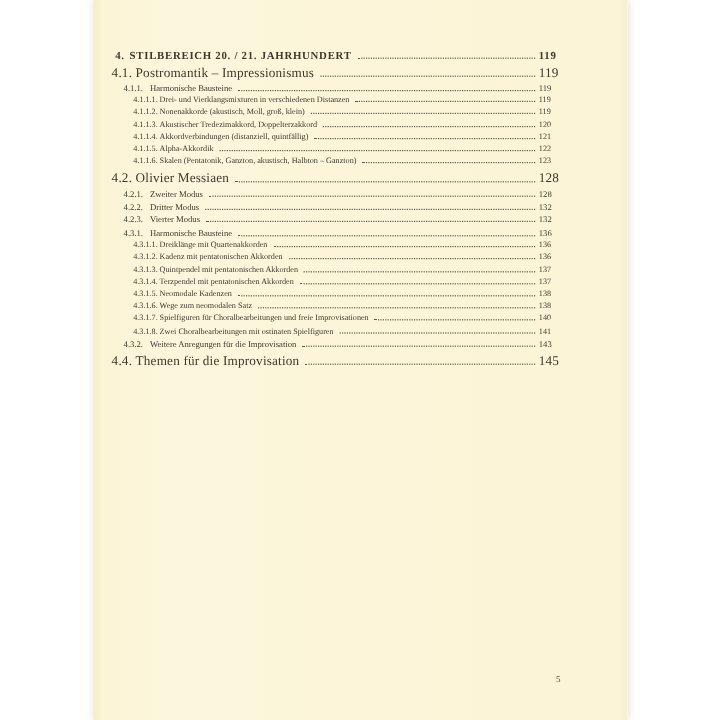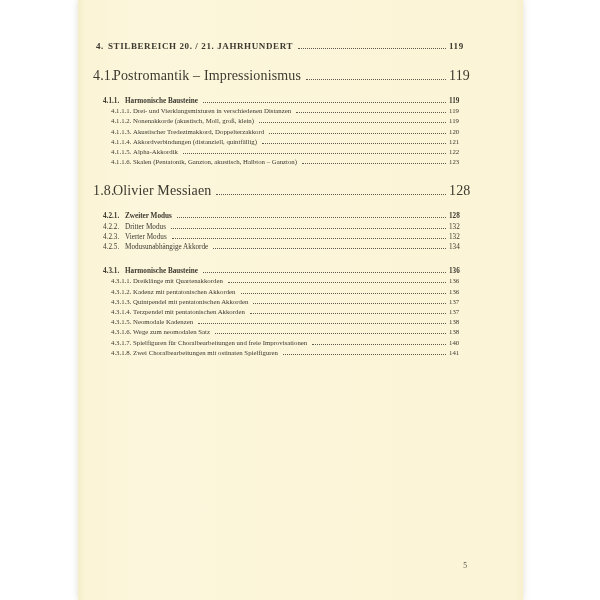--- a/index.html
+++ b/index.html
@@ -43,39 +43,39 @@
     padding-left: 18px;
     font-weight: bold;
     font-size: 9px;
     letter-spacing: 0.6px;
     line-height: 12px;
     margin-bottom: 4px;
   }
   .h .num { width: 12px; }
   .s {
     padding-left: 15px;
-    font-size: 14px;
+    font-size: 11px;
     letter-spacing: 0.15px;
     line-height: 11px;
-    margin-top: 18px;
+    margin-top: 4px;
   }
   .s .num { width: 20px; }
   .ss {
     padding-left: 25px;
     font-size: 7.2px;
     line-height: 10.2px;
   }
   .ss .num { width: 22px; }
   .sss {
     padding-left: 33px;
     font-size: 6.8px;
     line-height: 10.2px;
   }
   .sss .num { width: 22px; }
-  .gap-s { margin-top: 14px; font-weight: bold; }
+  .gap-s { margin-top: 2px; }
   .footer-pgnum {
     position: absolute;
     bottom: 30px;
     right: 56px;
     font-size: 7.5px;
     color: #55524a;
   }
 </style>
 </head>
 <body>
@@ -130,21 +130,21 @@
         <span class="dots"></span>
         <span class="pg">122</span>
       </div>
       <div class="row sss">
         <span class="num">4.1.1.6.</span>
         <span class="title">Skalen (Pentatonik, Ganzton, akustisch, Halbton – Ganzton)</span>
         <span class="dots"></span>
         <span class="pg">123</span>
       </div>
       <div class="row s">
-        <span class="num">1.8.</span>
+        <span class="num">4.2.</span>
         <span class="title">Olivier Messiaen</span>
         <span class="dots"></span>
         <span class="pg">128</span>
       </div>
       <div class="row ss gap-s">
         <span class="num">4.2.1.</span>
         <span class="title">Zweiter Modus</span>
         <span class="dots"></span>
         <span class="pg">128</span>
       </div>
@@ -153,26 +153,20 @@
         <span class="title">Dritter Modus</span>
         <span class="dots"></span>
         <span class="pg">132</span>
       </div>
       <div class="row ss">
         <span class="num">4.2.3.</span>
         <span class="title">Vierter Modus</span>
         <span class="dots"></span>
         <span class="pg">132</span>
       </div>
-      <div class="row ss">
-        <span class="num">4.2.5.</span>
-        <span class="title">Modusunabhängige Akkorde</span>
-        <span class="dots"></span>
-        <span class="pg">134</span>
-      </div>
       <div class="row ss gap-s">
         <span class="num">4.3.1.</span>
         <span class="title">Harmonische Bausteine</span>
         <span class="dots"></span>
         <span class="pg">136</span>
       </div>
       <div class="row sss">
         <span class="num">4.3.1.1.</span>
         <span class="title">Dreiklänge mit Quartenakkorden</span>
         <span class="dots"></span>
@@ -212,16 +206,28 @@
         <span class="num">4.3.1.7.</span>
         <span class="title">Spielfiguren für Choralbearbeitungen und freie Improvisationen</span>
         <span class="dots"></span>
         <span class="pg">140</span>
       </div>
       <div class="row sss">
         <span class="num">4.3.1.8.</span>
         <span class="title">Zwei Choralbearbeitungen mit ostinaten Spielfiguren</span>
         <span class="dots"></span>
         <span class="pg">141</span>
+      </div>
+      <div class="row ss">
+        <span class="num">4.3.2.</span>
+        <span class="title">Weitere Anregungen für die Improvisation</span>
+        <span class="dots"></span>
+        <span class="pg">143</span>
+      </div>
+      <div class="row s">
+        <span class="num">4.4.</span>
+        <span class="title">Themen für die Improvisation</span>
+        <span class="dots"></span>
+        <span class="pg">145</span>
       </div>
     </div>
   <div class="footer-pgnum">5</div>
 </div>
 
 </body></html>

